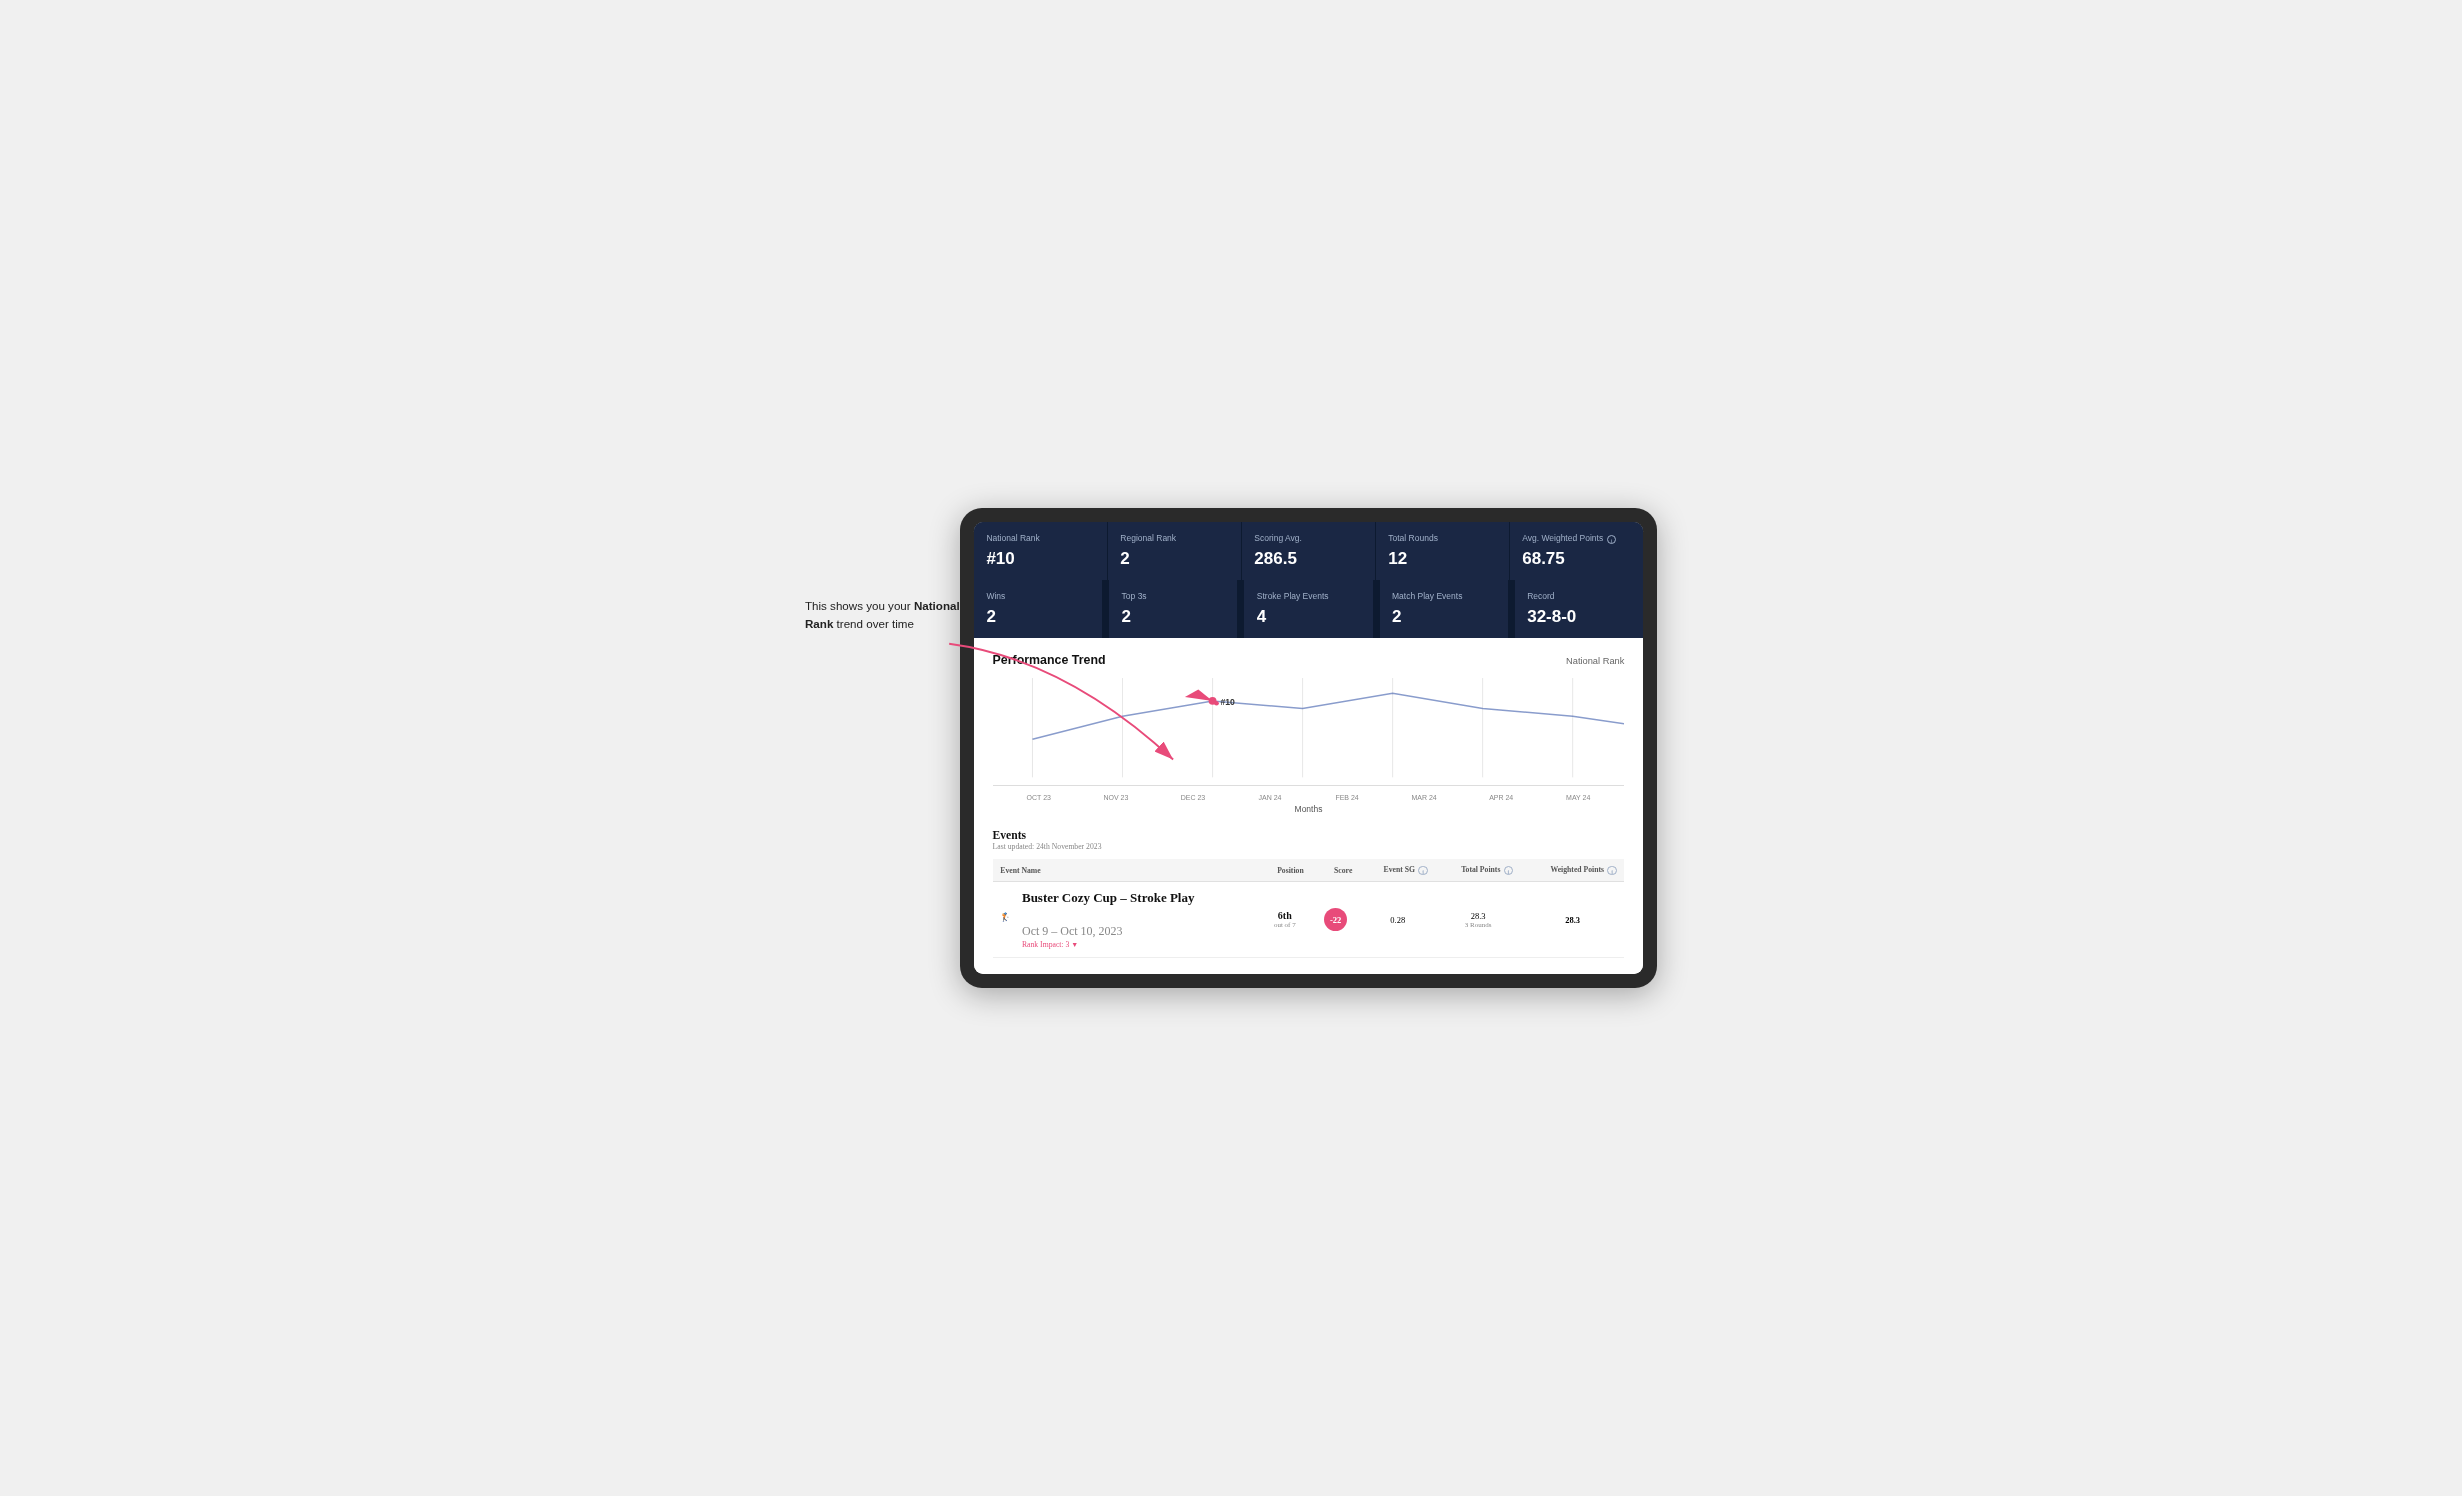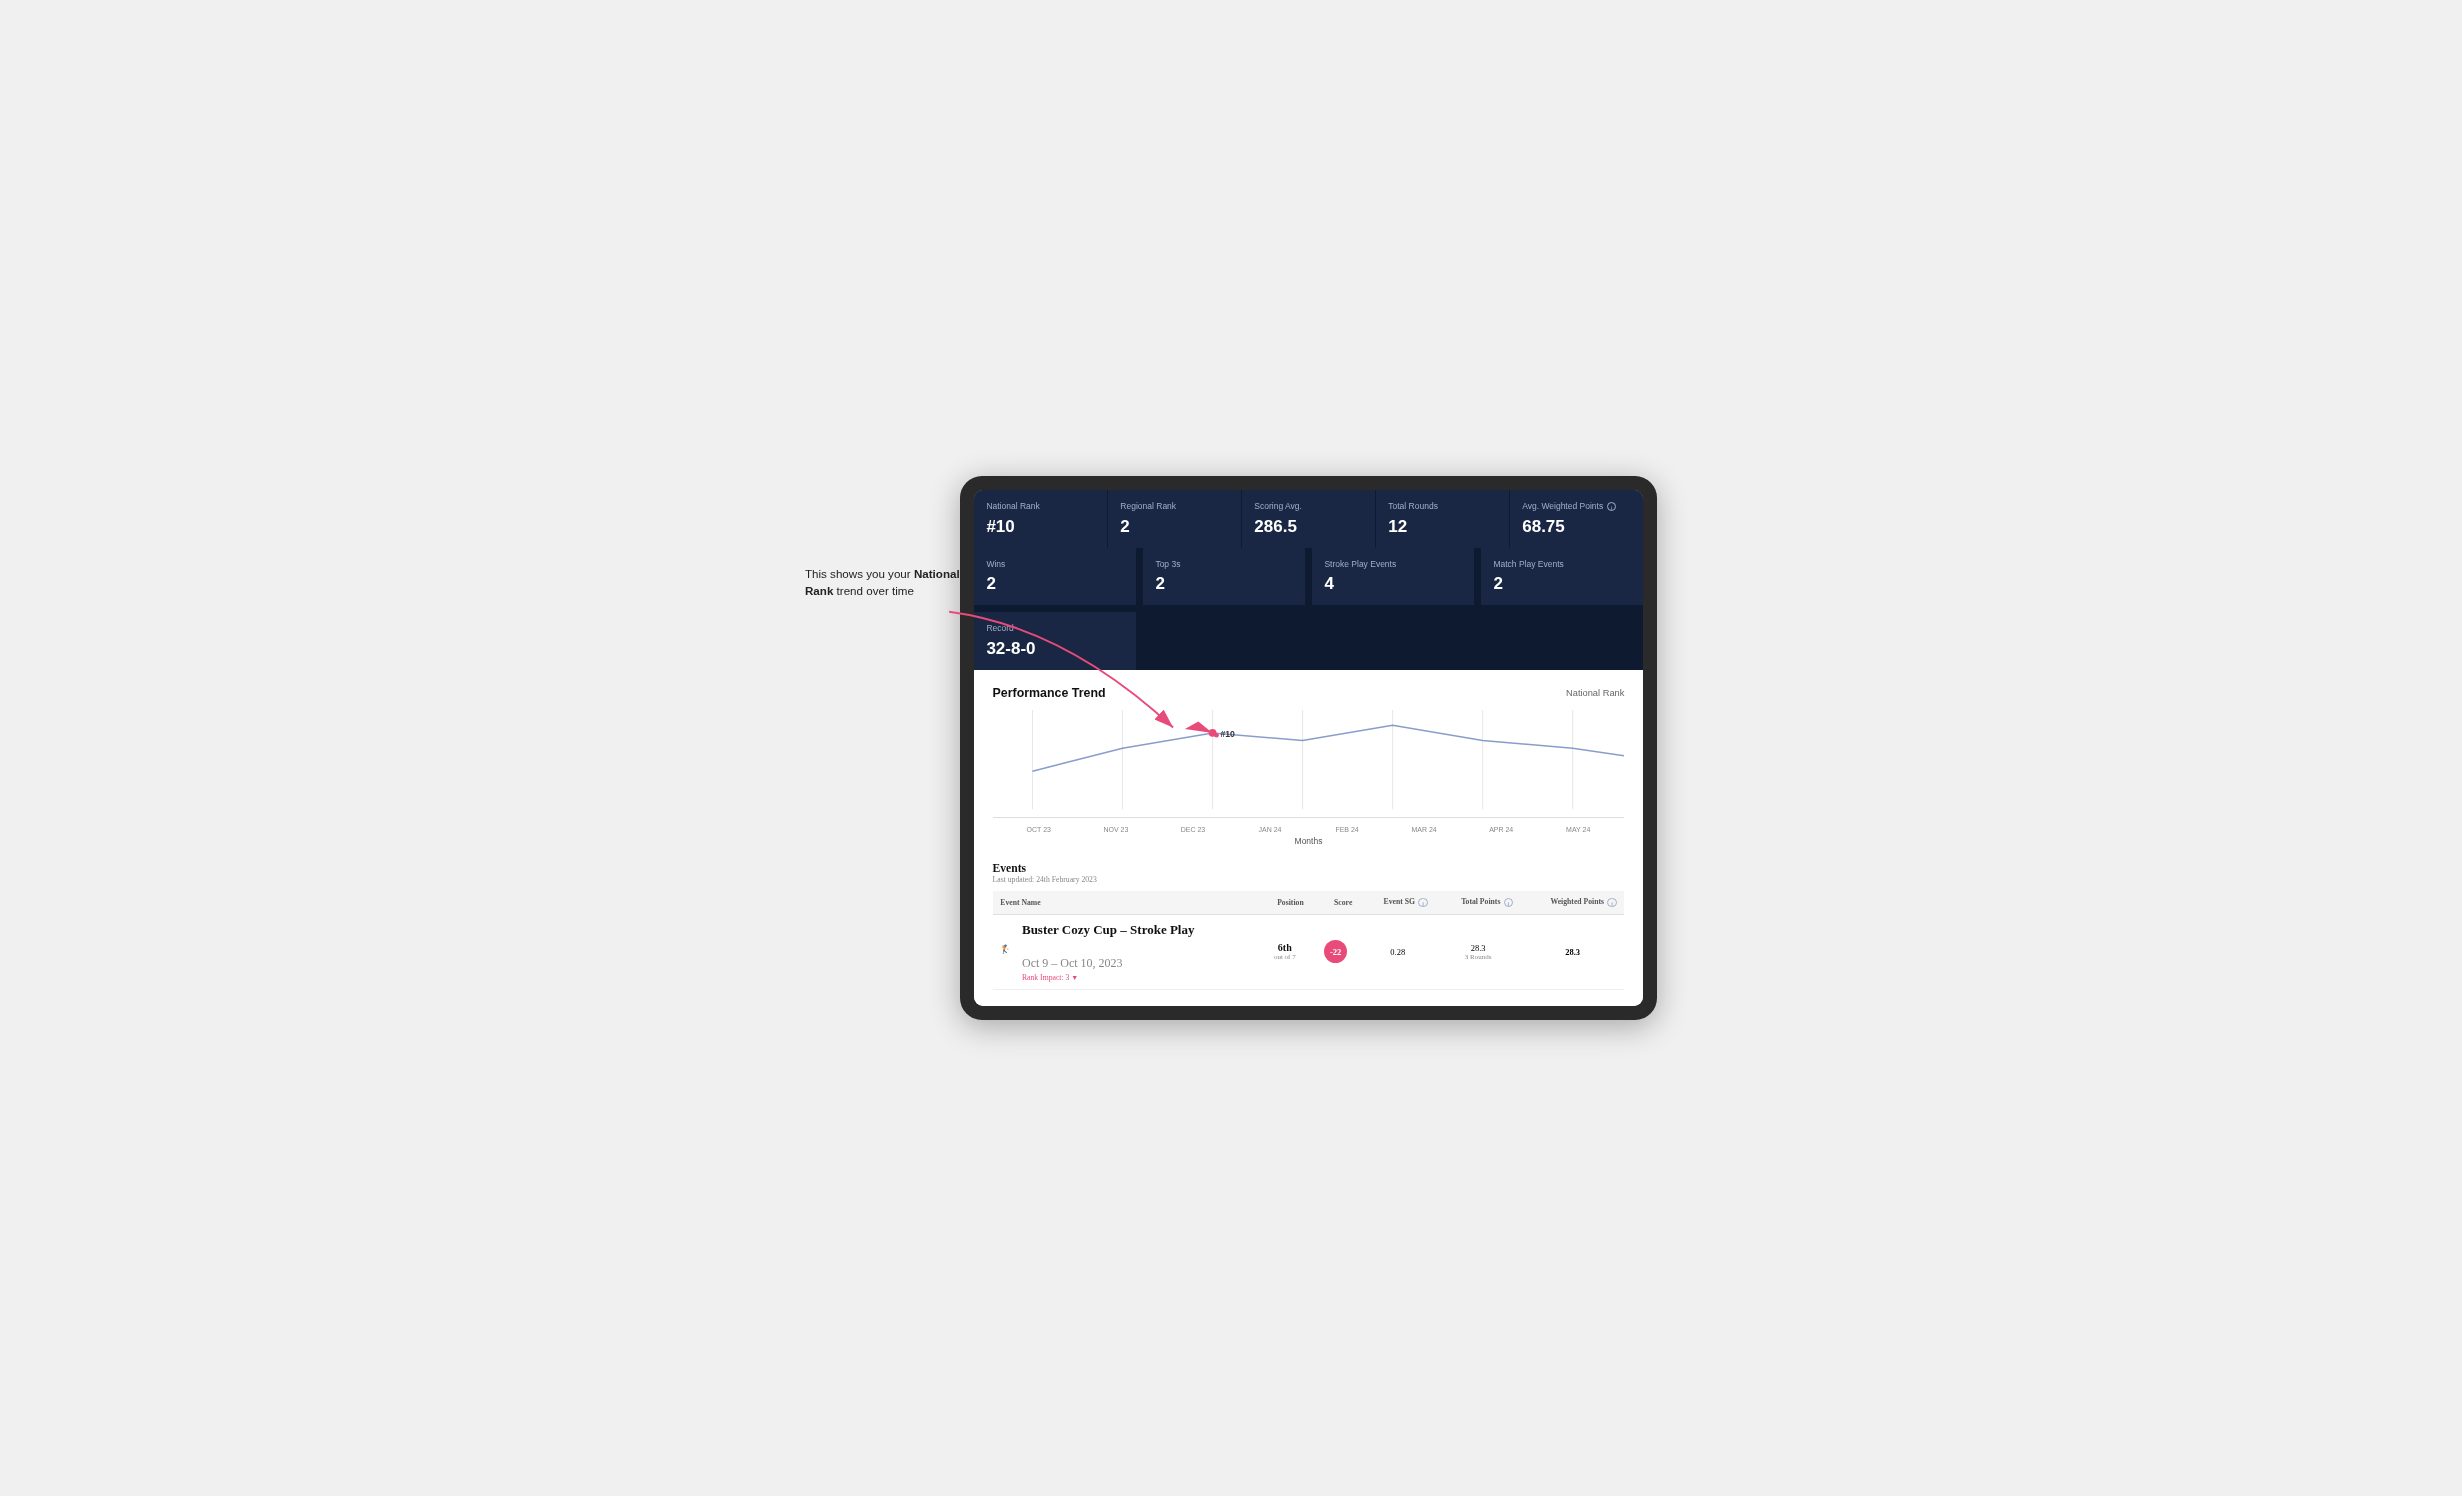--- a/index.html
+++ b/index.html
@@ -63,21 +63,21 @@
       background: #1a2744;
       display: grid;
       grid-template-columns: repeat(5, 1fr);
       gap: 0.8px;
       background-color: #0d1a30;
     }
 
     .stats-grid-row2 {
       background: #1a2744;
       display: grid;
-      grid-template-columns: repeat(4, 1fr);
+      grid-template-columns: repeat(5, 1fr);
       gap: 7px;
       background-color: #0d1a30;
     }
 
     .stat-cell {
       background: #1a2744;
       padding: 11px 12.4px;
       color: white;
     }
 
@@ -396,21 +396,21 @@
             <div class="chart-month-label">FEB 24</div>
             <div class="chart-month-label">MAR 24</div>
             <div class="chart-month-label">APR 24</div>
             <div class="chart-month-label">MAY 24</div>
           </div>
           <div class="chart-x-title">Months</div>
         </div>
 
         <div class="events-section">
           <div class="events-title">Events</div>
-          <div class="events-subtitle">Last updated: 24th February 2023</div>
+          <div class="events-subtitle">Last updated: 24th November 2023</div>
 
           <table class="events-table">
             <thead>
               <tr>
                 <th>Event Name</th>
                 <th class="right">Position</th>
                 <th class="right">Score</th>
                 <th class="right">
                   <span>Event SG</span>
                   <span class="info-icon">i</span>

